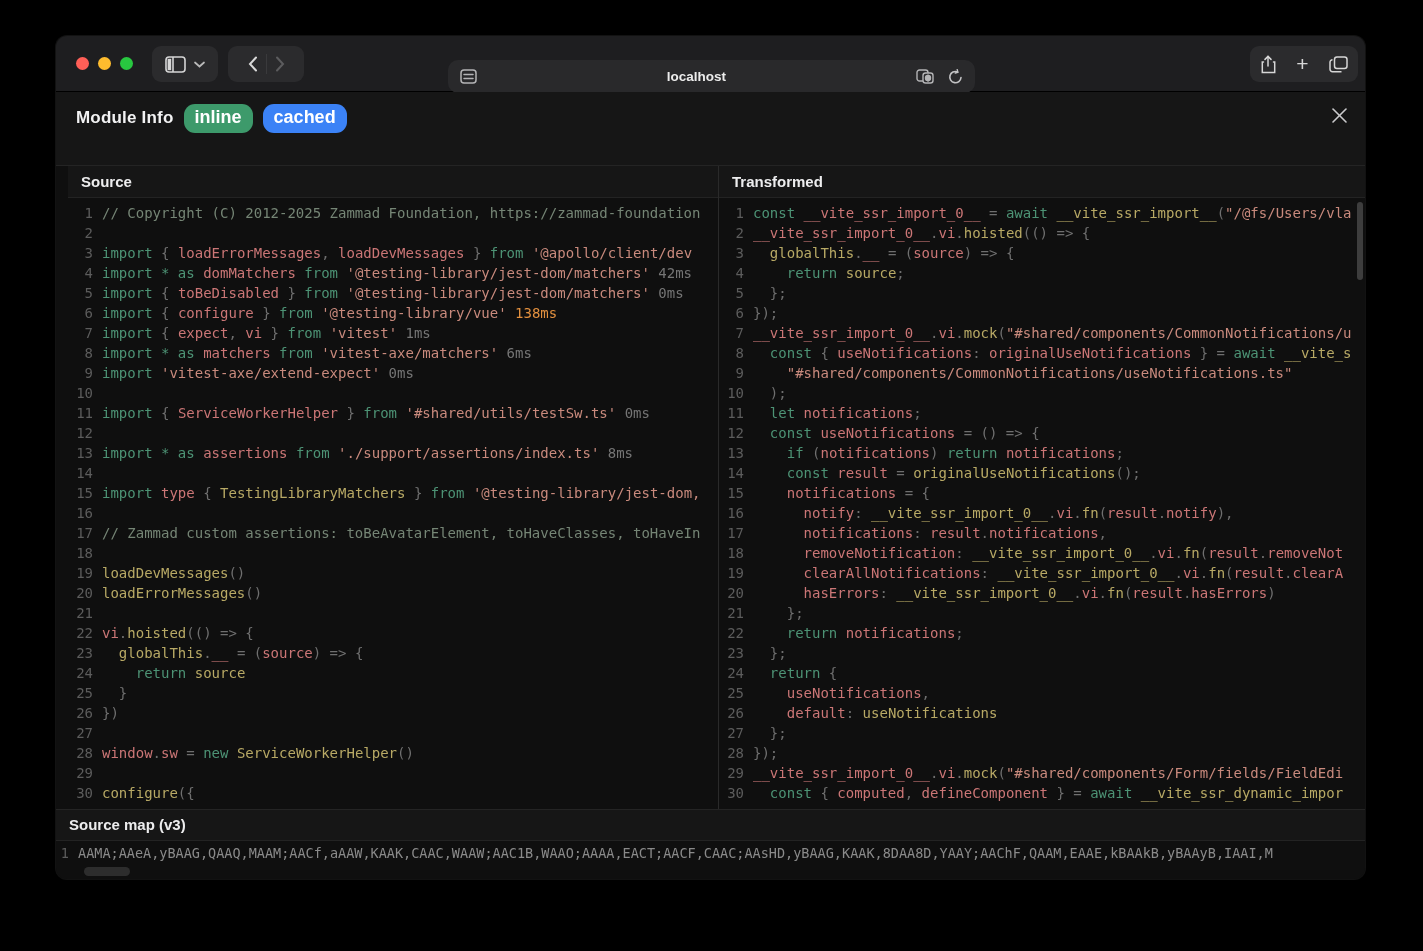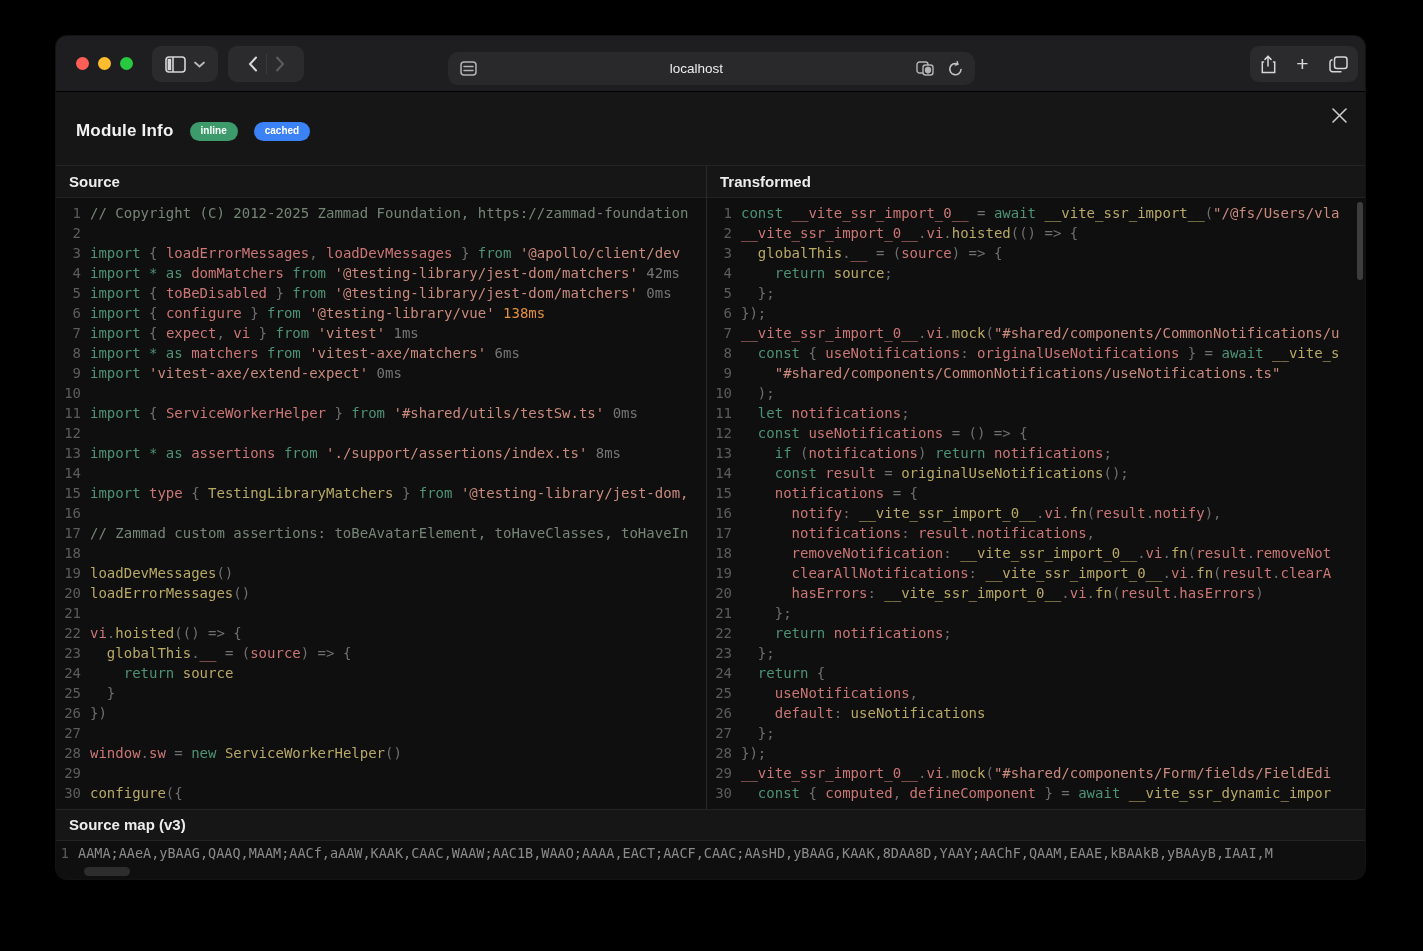--- a/index.html
+++ b/index.html
@@ -18,45 +18,45 @@
   .light { width:13px; height:13px; border-radius:50%; }
   .light.red{ background:#ff5f57; } .light.yellow{ background:#febc2e; } .light.green{ background:#28c840; }
 
   .chip { position:absolute; top:10px; height:36px; background:#2b2b2d; border-radius:9px;
           display:flex; align-items:center; justify-content:center; }
   .chip-sidebar { left:96px; width:66px; gap:8px; }
   .chip-nav { left:172px; width:76px; }
   .chip-right { left:1194px; width:108px; justify-content:space-around; }
   .nav-sep { width:1px; height:20px; background:#3a3a3c; margin:0 8px; }
 
-  .urlbar { position:absolute; left:392px; top:16px; width:527px; height:33px; background:#29292b;
-            border-radius:10px; display:flex; align-items:center; }
+  .urlbar { position:absolute; left:392px; top:24px; width:527px; height:33px; background:#29292b;
+            border-radius:10px; display:flex; align-items:center;font-weight:bold; }
   .url-text { flex:1; text-align:center; color:#ececec; font-size:13.5px; }
   .urlbar .left-ic { margin-left:12px; }
   .urlbar .right-ics { margin-right:12px; display:flex; gap:12px; align-items:center; }
 
   .icon { display:inline-flex; align-items:center; justify-content:center; }
   .icon svg { display:block; }
 
   
   .module-header { position:relative; height:74px; background:#161616; border-bottom:1px solid #242424;
                    padding:12px 20px 0 20px; }
-  .mh-row1 { display:flex; align-items:center; gap:16px;margin-top:17px; }
+  .mh-row1 { display:flex; align-items:center; gap:10px; }
   .page-title { color:#f2f2f3; font-size:17px; font-weight:bold; letter-spacing:.2px; }
-  .pill { border-radius:11px; padding:3px 11px 4px; font-size:10px; font-weight:bold; color:#fff; line-height:1.2; }
+  .pill { border-radius:11px; padding:3px 11px 4px; font-size:18px; font-weight:bold; color:#fff; line-height:1.2; }
   .pill.inline { background:#3d9a6b; }
   .pill.cached { background:#3b82f6; }
   .timings { position:absolute; right:58px; top:15px; display:flex; gap:9px; }
   .pill.gray { background:#84848a; }
   .pill.orange { background:#f6933f; }
   .close-btn { position:absolute; right:16px; top:13px; width:20px; height:20px; cursor:default; }
   .module-path { margin-top:7px; font-family:"DejaVu Sans Mono", monospace; font-size:13.5px; color:#9a9a9c; }
 
   
-  .panes { display:flex; height:644px; border-bottom:1px solid #242424; }
+  .panes { display:flex; height:644px; border-bottom:1px solid #242424;padding-left:12px; }
   .pane { height:100%; }
   .pane.source { width:651px; border-right:1px solid #2a2a2a; }
   .pane.transformed { flex:1; position:relative; }
   .pane-header { height:32px; line-height:31px; background:#161616; border-bottom:1px solid #232323;
                  padding:0 13px; font-size:15px; font-weight:bold; color:#ededee; }
   .code { padding-top:5px; height:611px; overflow:hidden; background:#0f0f0f;
           font-family:"DejaVu Sans Mono", monospace; font-size:14px; line-height:20px; }
   .cl { display:flex; height:20px; white-space:pre; }
   .ln { width:34px; min-width:34px; text-align:right; padding-right:9px; color:#5c5c5c; }
   .ct { flex:1; overflow:hidden; }

